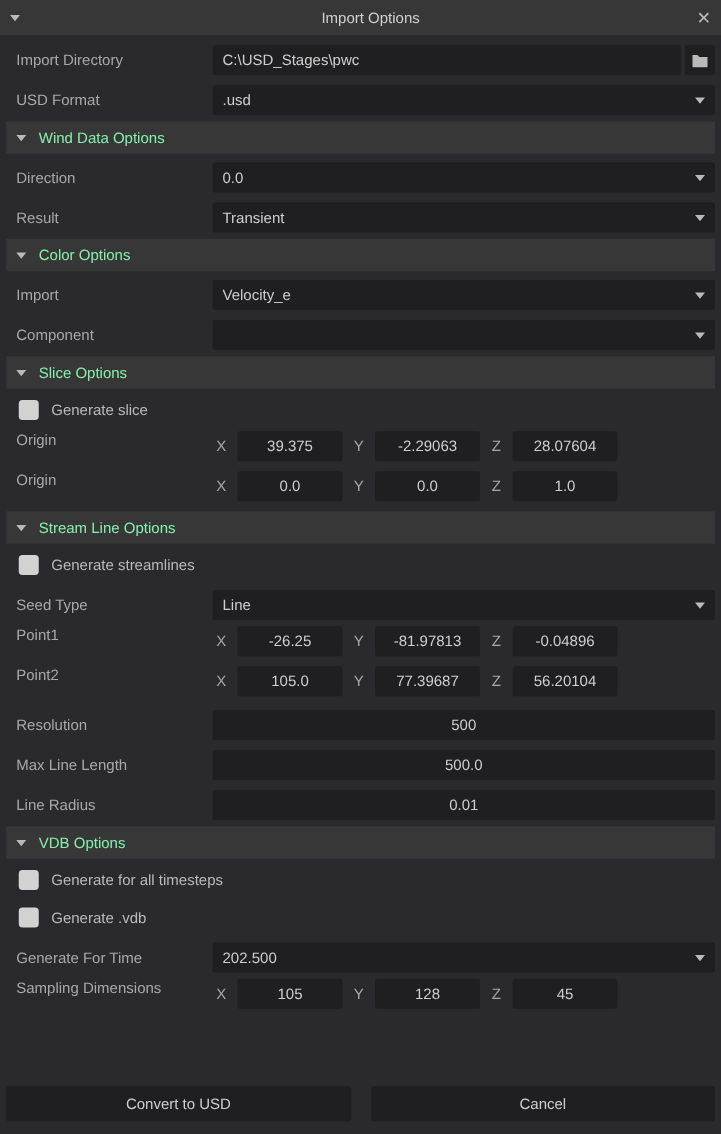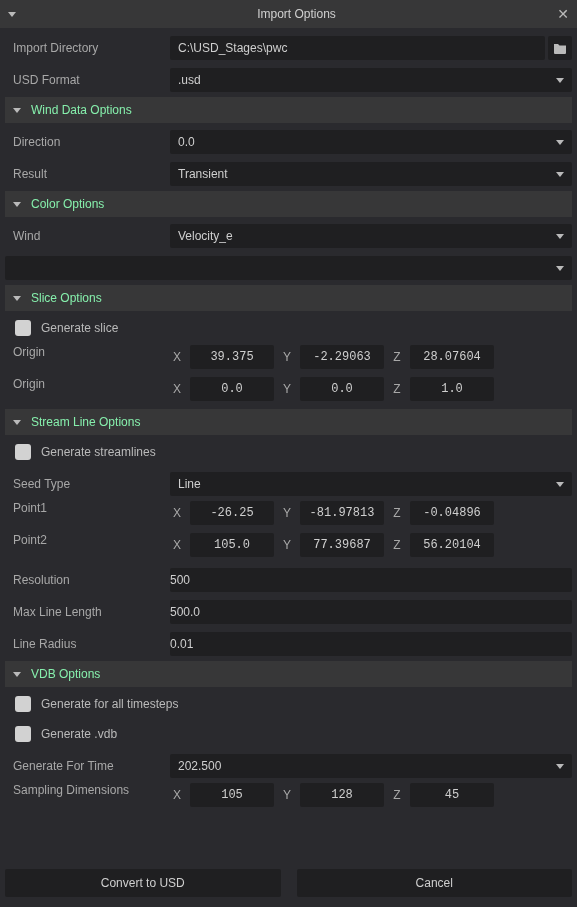--- a/index.html
+++ b/index.html
@@ -42,25 +42,25 @@
 .checkbox {
   width:16px; height:16px; background:#d2d2d2; border-radius:3px;
   cursor:pointer; display:inline-block; flex-shrink:0;
 }
 .xyz-row { display:flex; align-items:flex-start; height:30px; margin-bottom:2px; }
 .xyz-row .label { width:165px; }
 .xyz-group { display:flex; align-items:center; flex:1; gap:6px; }
 .xyz-label { width:14px; text-align:center; color:#a8a8a8; font-size:12px; }
 .xyz-input {
   width:84px; height:24px; background:#1f1f21; border:none; color:#cfcfcf;
-  text-align:center; font-size:12px; border-radius:2px; outline:none;font-family:Liberation Mono, monospace;
+  text-align:center; font-size:12px; border-radius:2px; outline:none;
 }
 .num-field {
   flex:1; height:24px; background:#1f1f21; border:none; color:#cfcfcf;
-  text-align:left; font-size:12px; border-radius:2px; outline:none;
+  text-align:center; font-size:12px; border-radius:2px; outline:none;
 }
 .footer {
   position:absolute; bottom:10px; left:5px; right:5px;
   display:flex; gap:16px;
 }
 .big-btn {
   flex:1; height:28px; background:#1f1f21; border:none; color:#cfcfcf;
   font-size:12px; border-radius:2px; cursor:pointer;
 }
 </style>
@@ -112,27 +112,28 @@
       <span>Transient</span>
       <span class="dd-caret caret"></span>
     </div>
   </div>
 
   <div class="section-hdr">
     <span class="caret"></span>
     <span>Color Options</span>
   </div>
   <div class="row">
-    <div class="label">Wind</div>
+    <div class="label">Import</div>
     <div class="field-text dropdown">
       <span>Velocity_e</span>
       <span class="dd-caret caret"></span>
     </div>
   </div>
   <div class="row">
+    <div class="label">Component</div>
     <div class="field-text dropdown">
       <span></span>
       <span class="dd-caret caret"></span>
     </div>
   </div>
 
   <div class="section-hdr">
     <span class="caret"></span>
     <span>Slice Options</span>
   </div>

